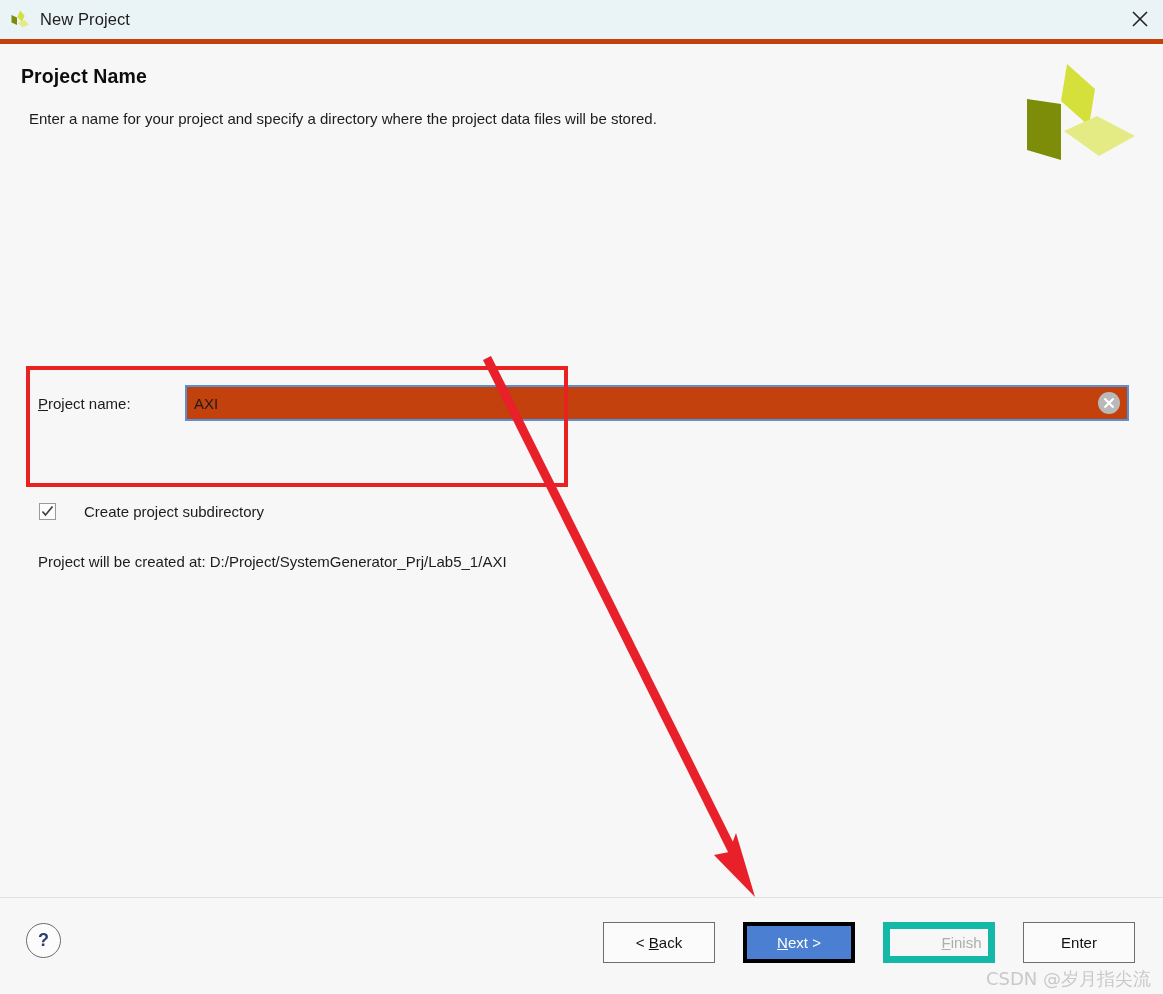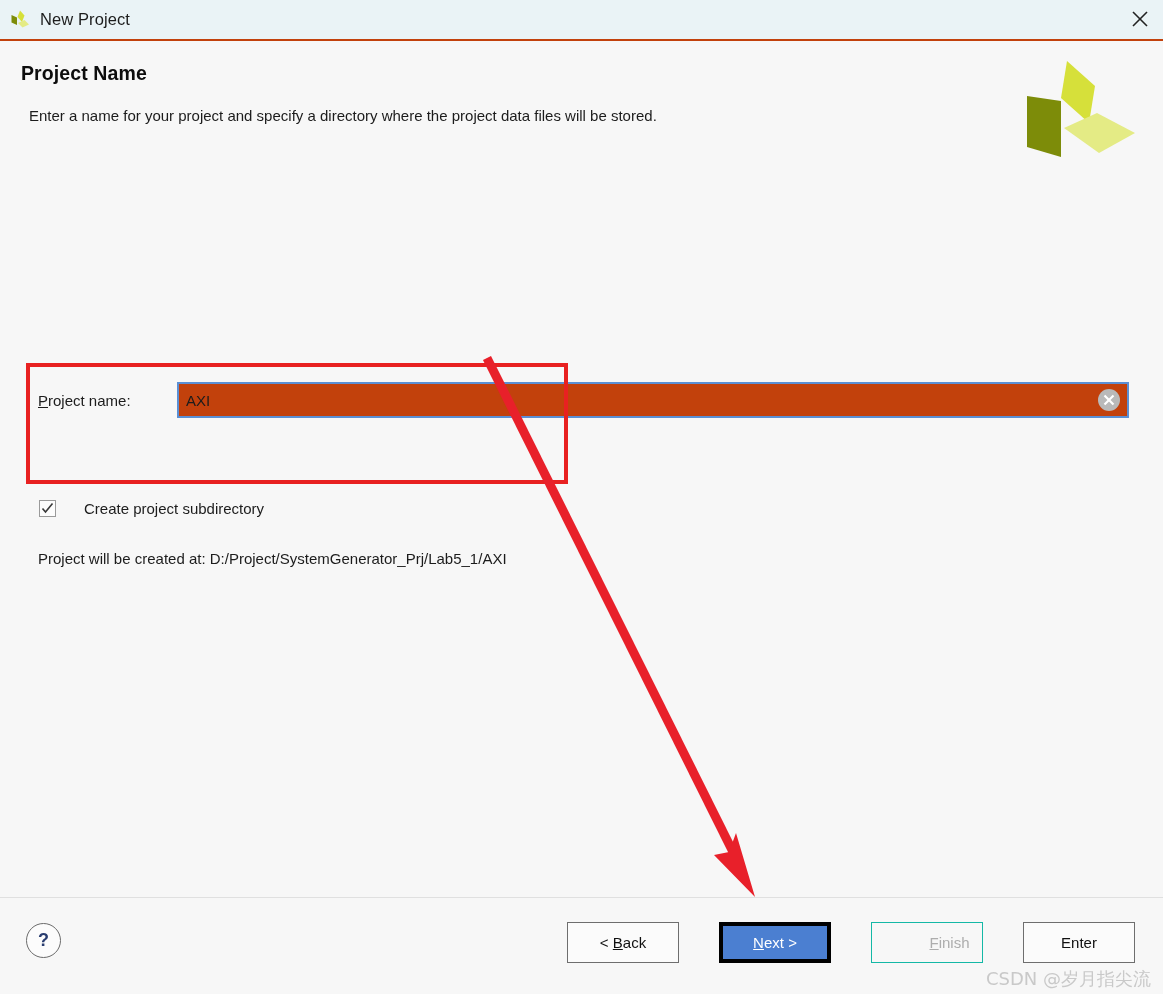--- a/index.html
+++ b/index.html
@@ -25,21 +25,21 @@
     flex-direction: column;
   }
 
   
   #titlebar {
     height: 39px;
     background: #eaf3f6;
     display: flex;
     align-items: center;
     flex: 0 0 auto;
-    border-bottom: 2px solid #c2410c;
+    border-bottom: 5px solid #c2410c;
     position: relative;
   }
   #app-icon {
     width: 22px;
     height: 22px;
     margin-left: 9px;
     margin-right: 9px;
     flex: 0 0 auto;
     position: relative;
   }
@@ -94,21 +94,21 @@
     position: relative;
     flex: 1 1 auto;
   }
 
   .form-row {
     position: absolute;
     display: flex;
     align-items: center;
     height: 38px;
   }
-  #row-name     { left: 38px; top: 215px; right: 34px; }
+  #row-name     { left: 38px; top: 215px; right: 34px; gap: 8px; }
   #row-location { left: 38px; top: 272px; right: 20px; }
 
   .field-label {
     font-size: 15px;
     color: #1c1c1c;
     white-space: nowrap;
     flex: 0 0 auto;
   }
   #row-name .field-label     { width: 139px; }
   #row-location .field-label { width: 139px; }
@@ -252,21 +252,21 @@
     font-weight: bold;
     color: #2a3d70;
     cursor: pointer;
     box-sizing: border-box;
   }
   #btn-group {
     position: absolute;
     right: 28px;
     top: 24px;
     display: flex;
-    gap: 40px;
+    gap: 28px;
   }
   .wizard-btn {
     width: 112px;
     height: 41px;
     font-family: "Liberation Sans", sans-serif;
     font-size: 15px;
     display: flex;
     align-items: center;
     justify-content: center;
     box-sizing: border-box;
@@ -275,21 +275,21 @@
     border: 1px solid #6e6e6e;
     color: #111;
   }
   .wizard-btn.primary {
     background: #4b7fd1;
     border: 4px solid #000000;
     color: #ffffff;
   }
   .wizard-btn.disabled {
     background: #f7f7f7;
-    border: 1px solid #14b8a6;
+    border: 7px solid #14b8a6;
     color: #adadad;
     cursor: default;
     padding-left: 45px;
   }
   .wizard-btn u { text-decoration: underline; }
 
   
   #watermark {
     position: absolute;
     right: 12px;

